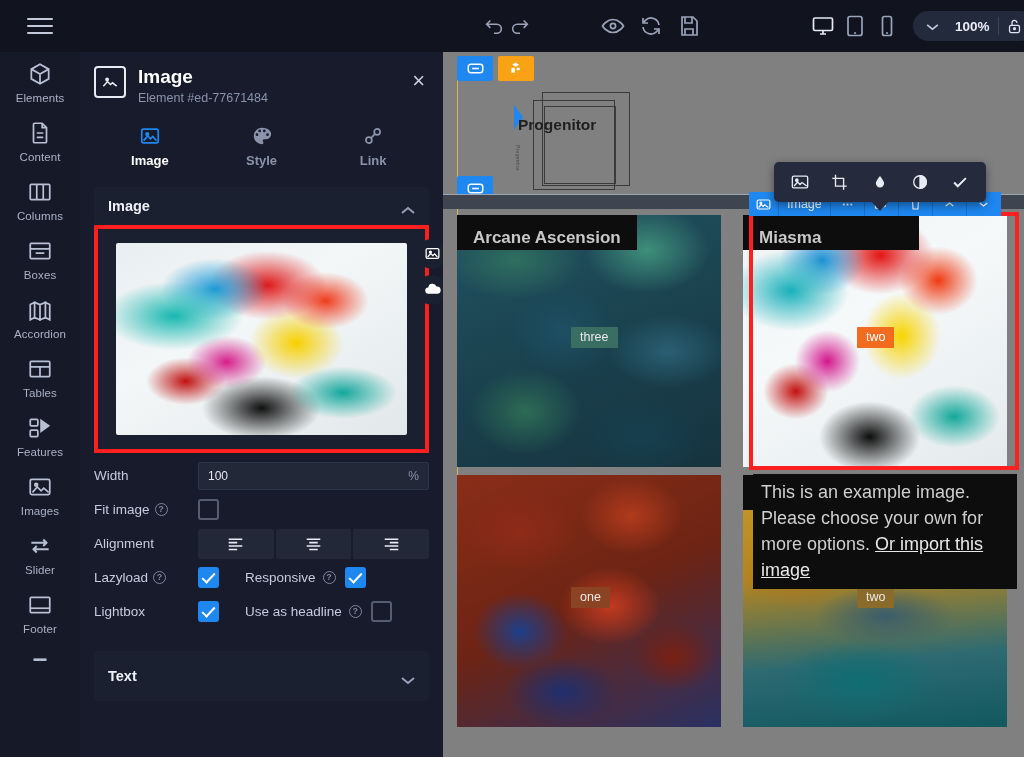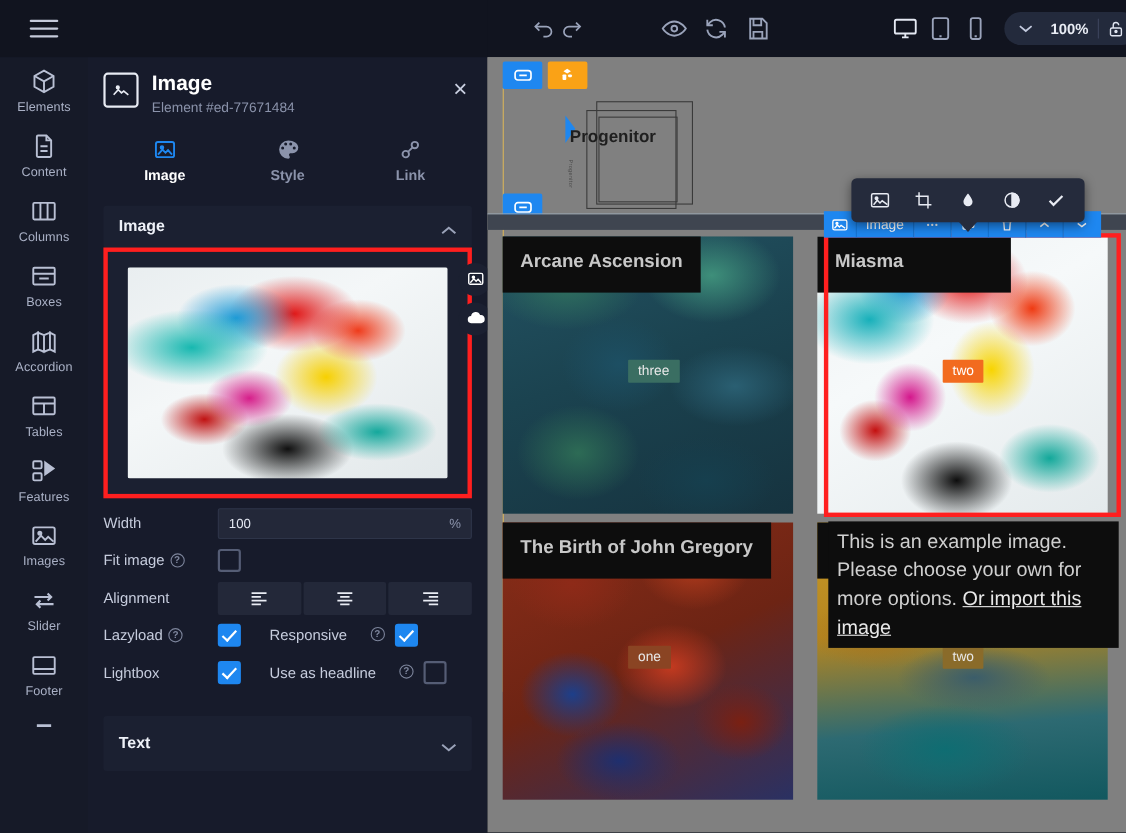--- a/index.html
+++ b/index.html
@@ -127,21 +127,21 @@
     border: solid #fff; border-width: 0 2.4px 2.4px 0; transform: rotate(43deg);
   }
   .seg { display: flex; gap: 2px; flex: 1; }
   .seg div {
     flex: 1; height: 30px; background: #232839; display: flex; align-items: center;
     justify-content: center; cursor: pointer; border-radius: 2px;
   }
   .seg svg { width: 17px; height: 17px; color: #e9ecf4; }
   .inline-lab {
     font-size: 13.5px; color: #c6ccdd; margin-left: 26px; margin-right: 9px;
-    display: flex; gap: 21px;
+    display: flex; align-items: center; gap: 7px;
   }
 
   
   .canvas { flex: 1; position: relative; background: #11141f; overflow: hidden; }
   .canvas-top { height: 60px; background: #11141f; position: relative; }
   .toolbar { display: flex; align-items: center; height: 52px; }
   .tb-icon {
     width: 42px; height: 52px; display: flex; align-items: center; justify-content: center;
     cursor: pointer; color: #9aa3ba;
   }
@@ -188,21 +188,21 @@
   }
   .hero-sep { position: absolute; left: 0; right: 0; bottom: 14px; height: 1px; background: #9aa7b4; }
   .hero-bottom-band { position: absolute; left:0; right:0; bottom:0; height: 14px; background: #3f4550; }
 
   .grid { position: absolute; left: 0; right: 0; top: 157px; bottom: 0; padding: 6px 14px 0 14px; }
   .grid-row { display: flex; gap: 22px; }
   .card { width: 264px; position: relative; }
   .card-img { width: 100%; height: 252px; position: relative; overflow: hidden; }
   .card-title {
     position: absolute; left: 0; top: 0; background: #0d0d0d; color: #c8c8c8;
-    font-size: 17px; font-weight: bold; padding: 12px 16px 16px; min-width: 176px; z-index: 3;
+    font-size: 17px; font-weight: bold; padding: 12px 16px 0; min-width: 176px; z-index: 3;
     line-height: 1.35;
   }
   .badge {
     position: absolute; left: 114px; top: 112px; padding: 3px 9px 4px; font-size: 12.5px;
     color: #e8e8e8; z-index: 4; border-radius: 1px;
   }
 
   .art-teal {
     background:
       radial-gradient(ellipse 40% 24% at 22% 18%, #2f6f5e 0%, rgba(47,111,94,0) 65%),
@@ -637,21 +637,20 @@
           <div class="card">
             <div class="card-img art-miasma"></div>
             <div class="card-title">Miasma</div>
             <div class="badge" style="background:#f26b1f;color:#fff">two</div>
           </div>
         </div>
 
         <div class="grid-row" style="margin-top:8px">
           <div class="card">
             <div class="card-img art-red"></div>
-            <div class="card-title" style="min-width:210px">The Birth of John Gregory</div>
             <div class="badge" style="background:#8a4423">one</div>
           </div>
           <div class="card">
             <div class="card-img art-ochre"></div>
             <div class="card-title" style="min-width:200px">Submerging the Thought</div>
             <div class="badge" style="background:#8a6b2a">two</div>
           </div>
         </div>
       </div>
 

